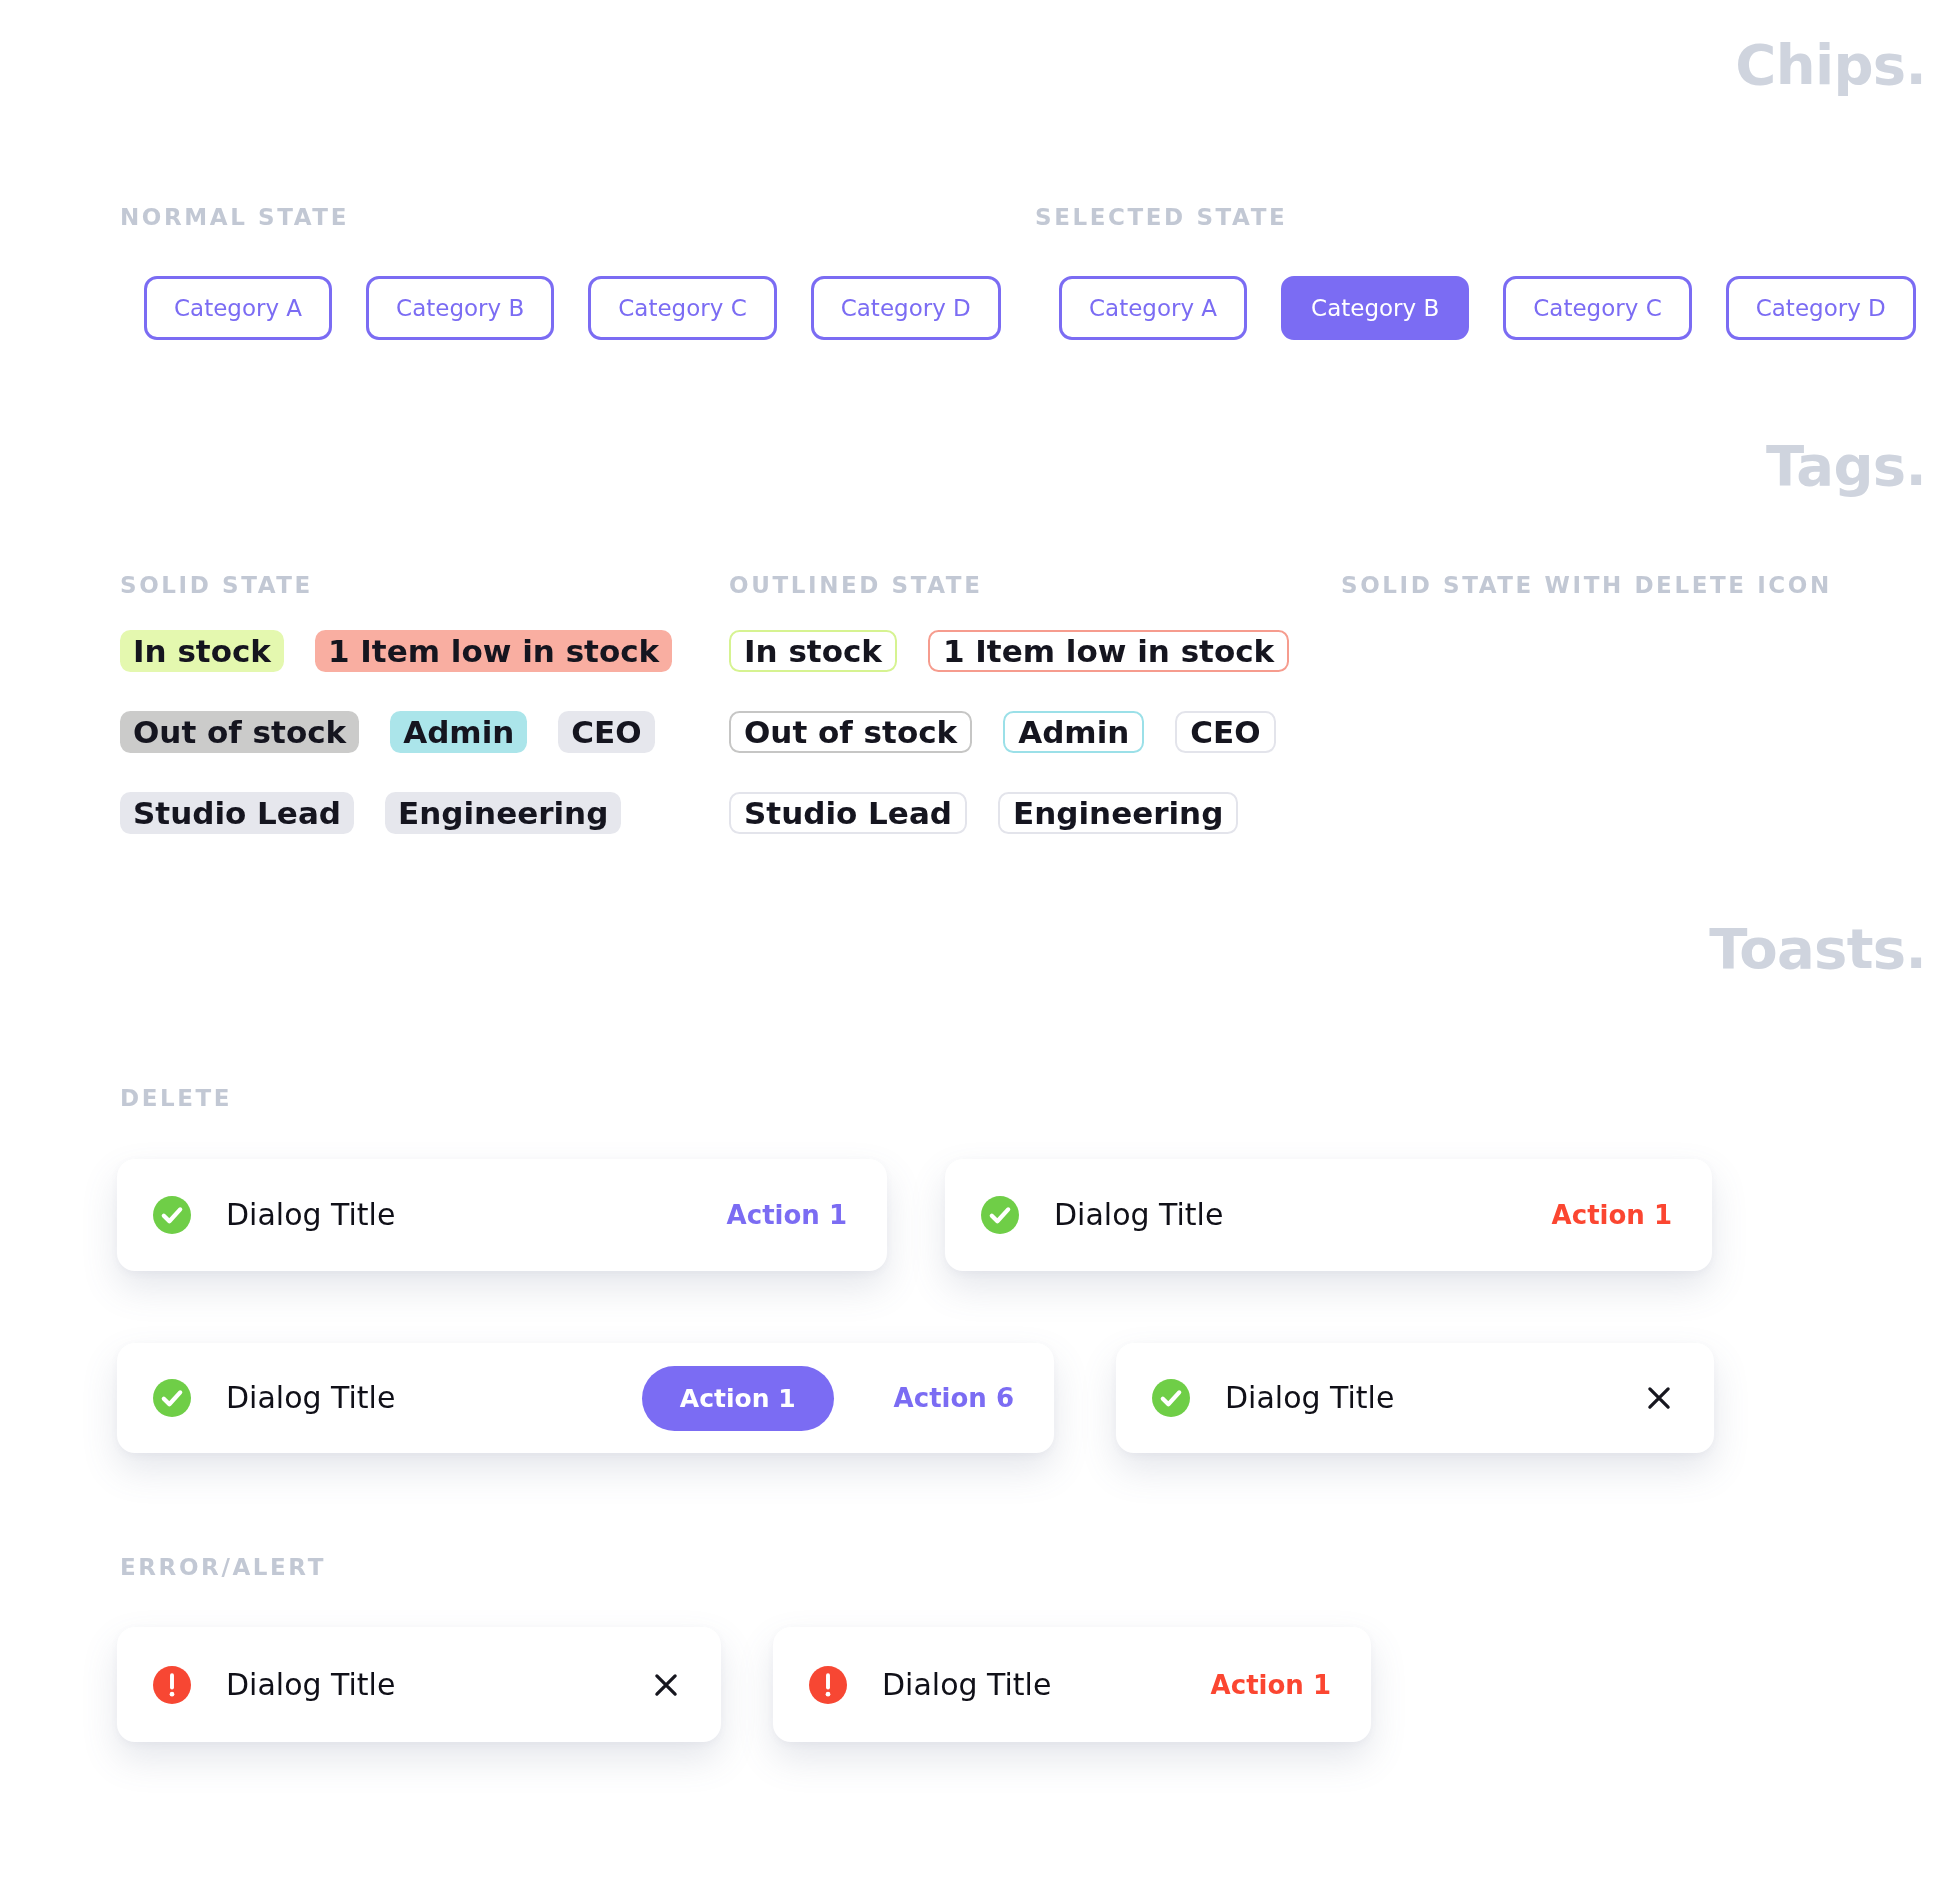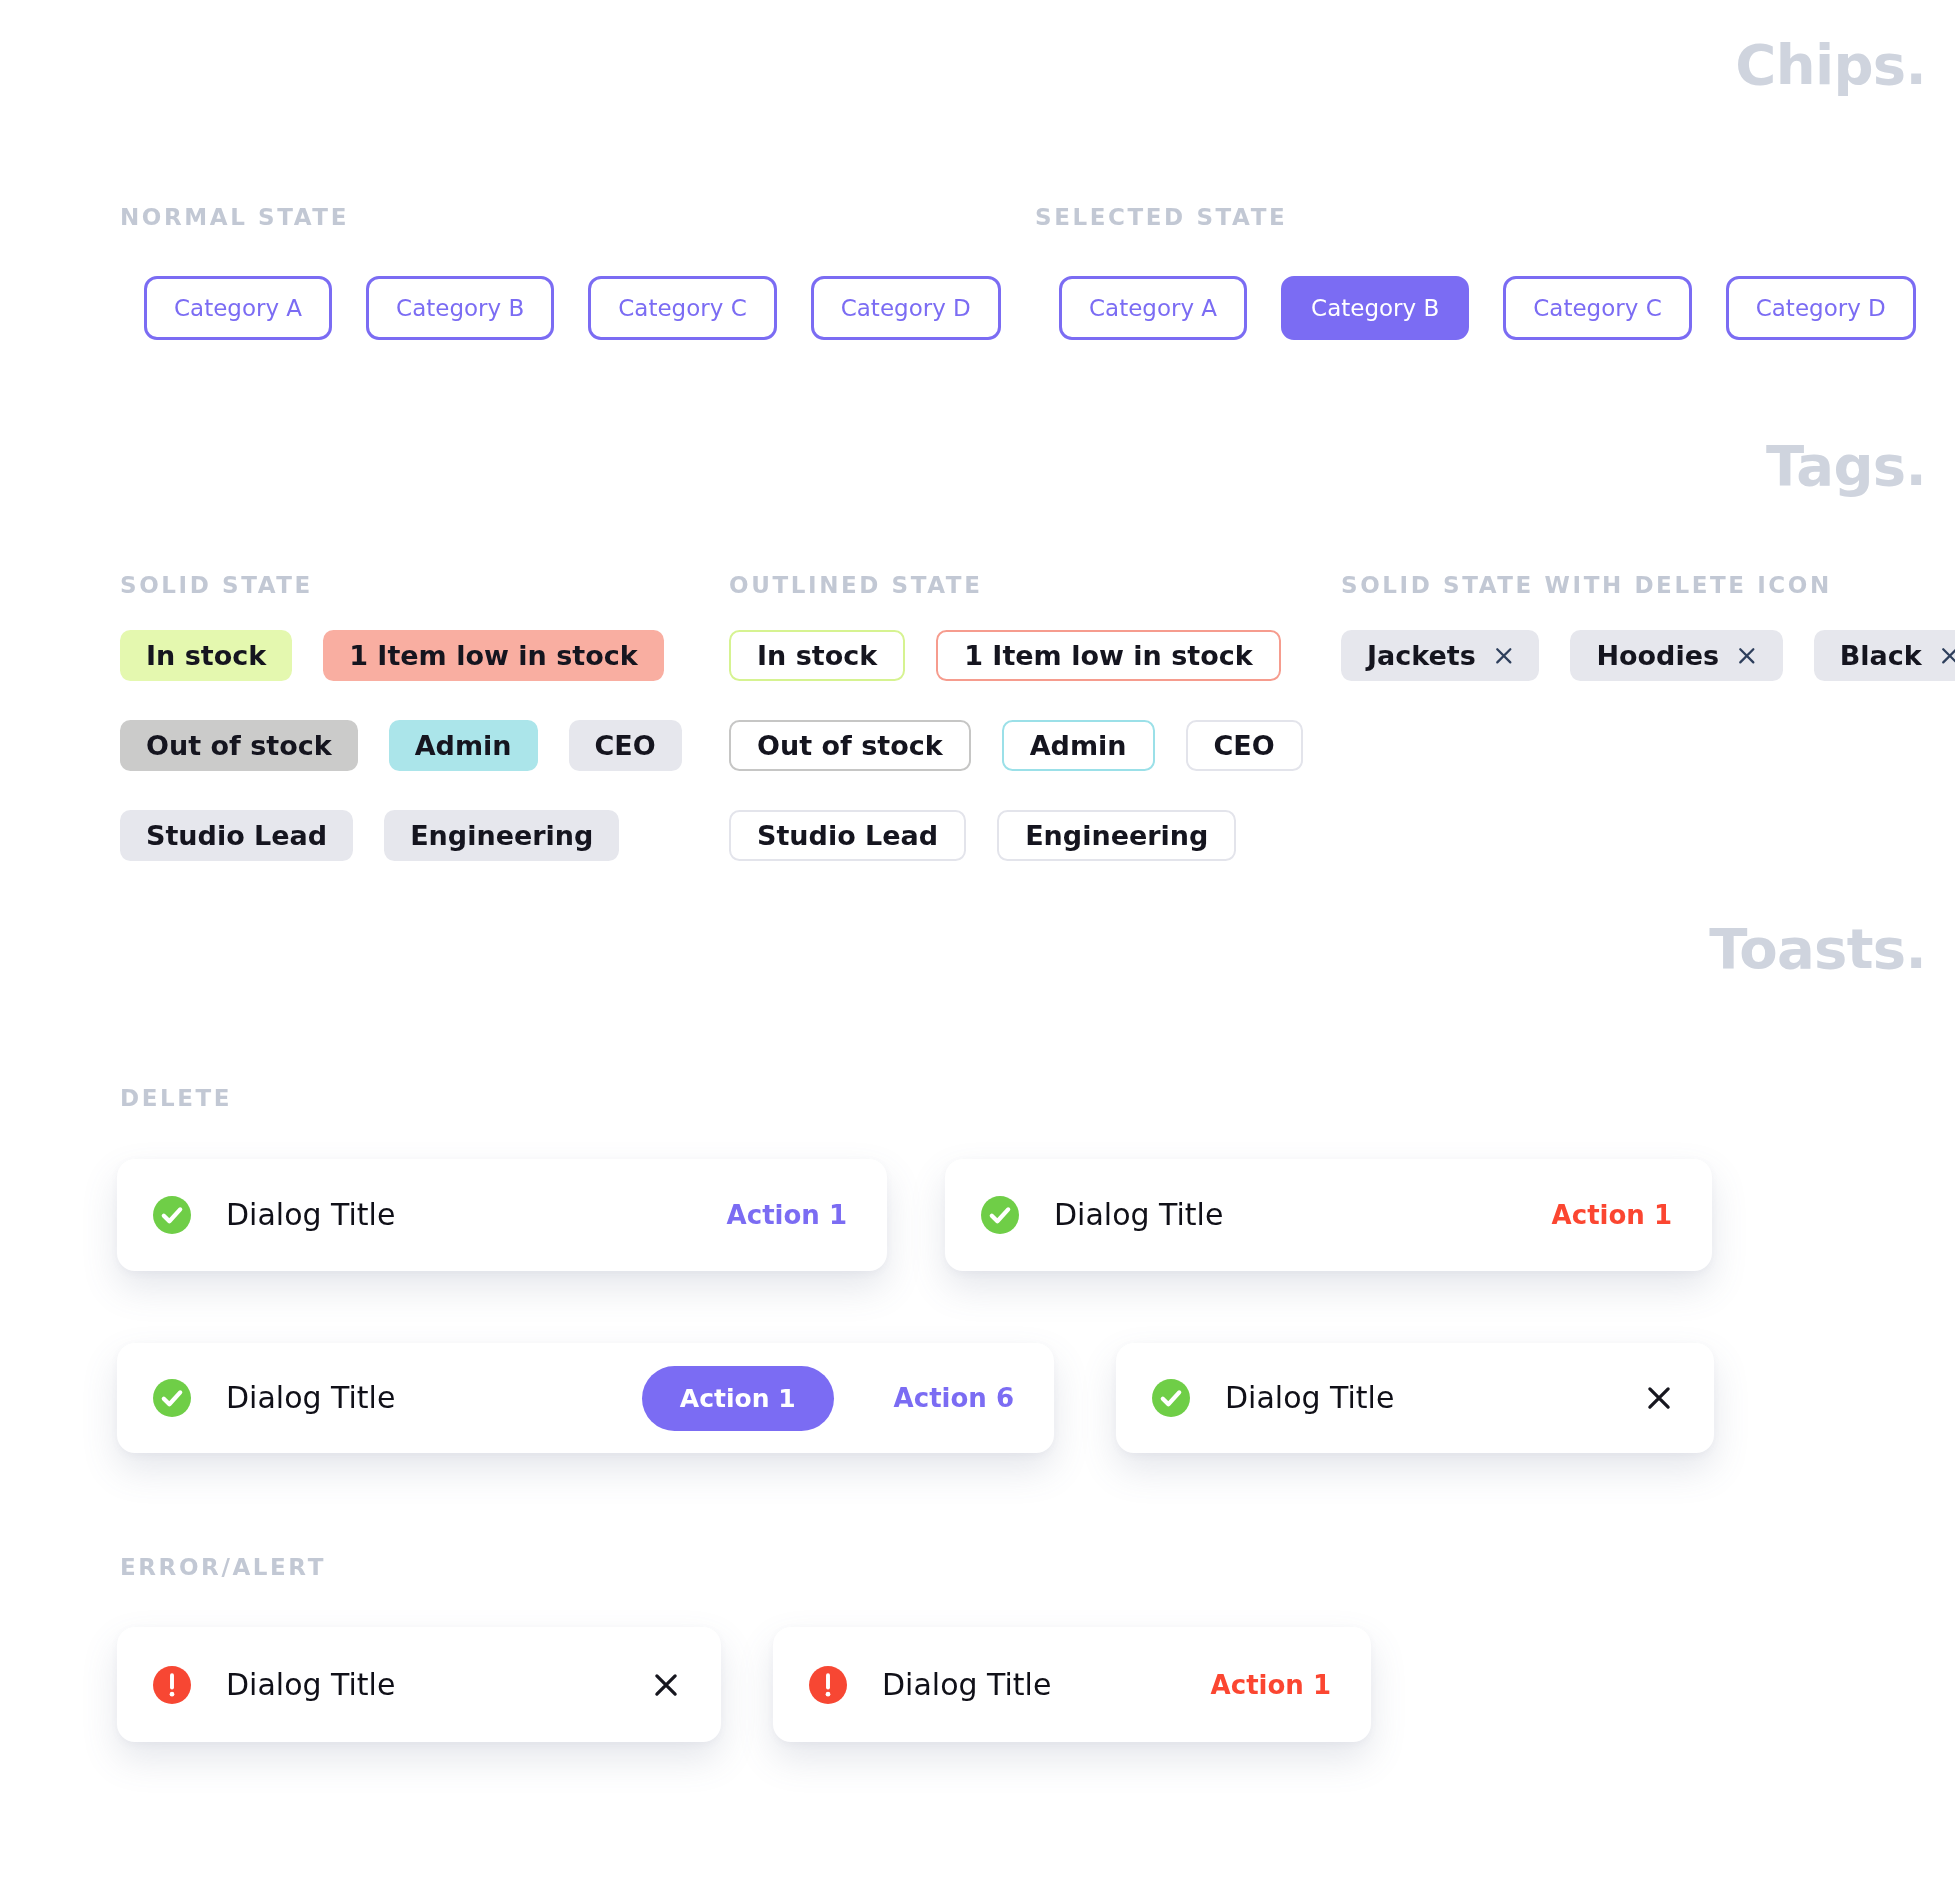--- a/index.html
+++ b/index.html
@@ -39,22 +39,22 @@
     height:64px;display:inline-flex;align-items:center;justify-content:center;
     padding:0 27px;border:3.9px solid var(--accent);border-radius:13px;background:#fff;
     color:var(--accent);font-size:23px;font-weight:500;cursor:pointer;
     font-family:inherit;line-height:1;
   }
   .chip.selected{background:var(--accent);color:#fff;}
   
   .tag-col{position:absolute;display:flex;flex-direction:column;gap:39px;align-items:flex-start;}
   .tag-row{display:flex;gap:31px;align-items:center;}
   .tag{
-    height:51px;display:inline-flex;align-items:center;padding:0 26px;border-radius:10.4px;
-    font-size:27px;font-weight:600;color:var(--ink);line-height:1;white-space:nowrap;
+    height:42px;display:inline-flex;align-items:center;padding:0 13px;border-radius:10.4px;
+    font-size:31px;font-weight:600;color:var(--ink);line-height:1;white-space:nowrap;
     cursor:pointer;
   }
   .tag.solid.green{background:var(--green_tag);}
   .tag.solid.salmon{background:var(--salmon_tag);}
   .tag.solid.gray{background:var(--gray_tag);}
   .tag.solid.cyan{background:var(--cyan_tag);}
   .tag.solid.lightgray{background:var(--lightgray_tag);}
   .tag.outlined{background:#fff;border:2px solid transparent;}
   .tag.outlined.green{border-color:var(--green_tag_border);}
   .tag.outlined.salmon{border-color:var(--salmon_tag_border);}
@@ -138,48 +138,20 @@
       <span class="tag outlined cyan">Admin</span>
       <span class="tag outlined lightgray">CEO</span>
     </div>
     <div class="tag-row">
       <span class="tag outlined lightgray">Studio Lead</span>
       <span class="tag outlined lightgray">Engineering</span>
     </div>
   </div>
 
   <div class="eyebrow" style="left:1341px;top:574px;text-align:right;">SOLID STATE WITH DELETE ICON</div>
-  <div class="tag-col" style="left:1341px;top:630px;">
-    <div class="tag-row">
-      <span class="tag solid lightgray">
-        <span>Jackets</span>
-        <span class="x">
-          <svg width="19.6" height="19.6" viewBox="0 0 30 30">
-              <path d="M5 5 L25 25 M25 5 L5 25" stroke="var(--delete_icon)" stroke-width="3.5" stroke-linecap="round" fill="none"></path>
-            </svg>
-        </span>
-      </span>
-      <span class="tag solid lightgray">
-        <span>Hoodies</span>
-        <span class="x">
-          <svg width="19.6" height="19.6" viewBox="0 0 30 30">
-              <path d="M5 5 L25 25 M25 5 L5 25" stroke="var(--delete_icon)" stroke-width="3.5" stroke-linecap="round" fill="none"></path>
-            </svg>
-        </span>
-      </span>
-      <span class="tag solid lightgray">
-        <span>Black</span>
-        <span class="x">
-          <svg width="19.6" height="19.6" viewBox="0 0 30 30">
-              <path d="M5 5 L25 25 M25 5 L5 25" stroke="var(--delete_icon)" stroke-width="3.5" stroke-linecap="round" fill="none"></path>
-            </svg>
-        </span>
-      </span>
-    </div>
-  </div>
 
   <div class="big-title" style="top:918px;">Toasts.</div>
 
   <div class="eyebrow" style="left:120px;top:1087px;">DELETE</div>
 
   <div class="toast" style="left:117px;top:1159px;width:770px;height:112px;">
     <span class="ticon">
       <svg width="38" height="38" viewBox="0 0 58 58">
           <circle cx="29" cy="29" r="29" fill="var(--success_green)"></circle>
           <path d="M16.5 30 L25 38.5 L41.5 20.5" stroke="#ffffff" stroke-width="6.5" fill="none" stroke-linecap="round" stroke-linejoin="round"></path>

